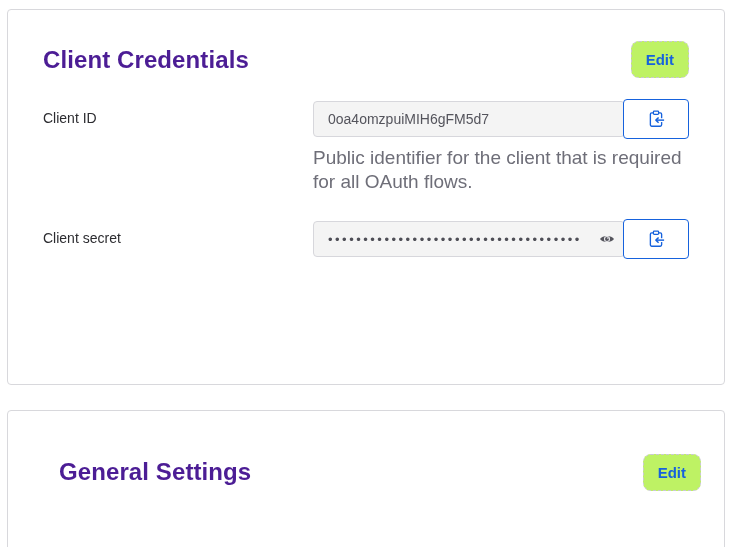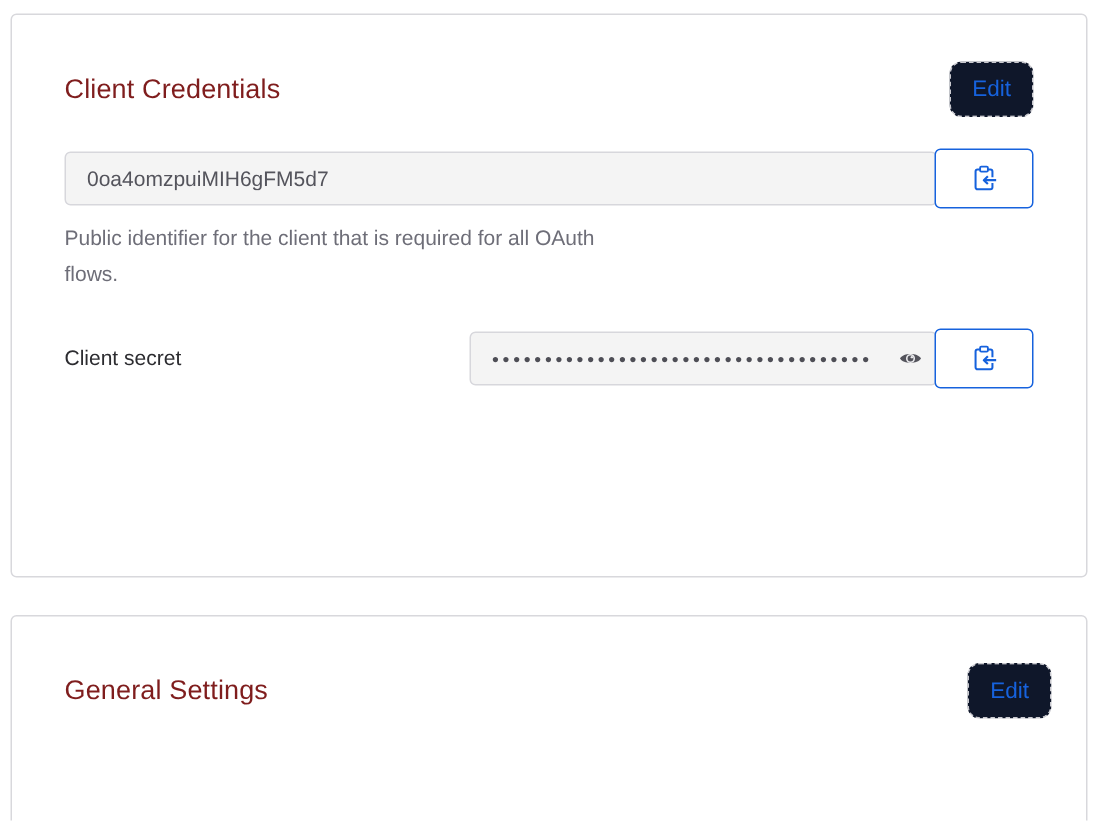--- a/index.html
+++ b/index.html
@@ -22,31 +22,31 @@
   .card.first { margin-top: 9px; height: 376px; }
   .card.second { margin-top: 25px; height: 220px; padding-right: 23px; }
 
   .section-head {
     display: flex;
     justify-content: space-between;
     align-items: center;
     margin-top: 31px;
   }
   .section-title {
-    font-size: 18px;
-    font-weight: 400;
-    color: #7f1d1d;
+    font-size: 24px;
+    font-weight: 700;
+    color: #4c1d95;
     letter-spacing: 0.1px;
   }
   .edit-btn {
     font-family: inherit;
     font-size: 15px;
-    font-weight: 400;
+    font-weight: 700;
     color: #1662dd;
-    background: #0f172a;
+    background: #bef264;
     border: 1px dashed #c9c9cf;
     border-radius: 8px;
     padding: 10px 14px;
     line-height: 1;
     cursor: pointer;
   }
 
   .field-row { display: flex; margin-top: 21px; }
   .field-label {
     flex: none;
@@ -100,37 +100,38 @@
     display: flex;
     align-items: center;
     justify-content: center;
     cursor: pointer;
     position: relative;
     z-index: 1;
   }
   .help-text {
     margin: 7px 0 0 0;
     max-width: 380px;
-    font-size: 14px;
+    font-size: 19px;
     line-height: 24px;
     color: #6e6e78;
   }
   .row-secret { margin-top: 25px; }
 </style>
 </head>
 <body>
 
 <section class="card first">
 
   <div class="section-head">
     <h2 class="section-title" style="margin:0">Client Credentials</h2>
     <button class="edit-btn">Edit</button>
   </div>
 
   <div class="field-row">
+    <div class="field-label">Client ID</div>
     <div class="field-value">
       <div class="input-group">
         <div class="input-wrap">
           <input class="text-input" type="text" readonly="" value="0oa4omzpuiMIH6gFM5d7" style="">
         </div>
         <button class="copy-btn" title="">
           <span style="display:flex">
             <svg width="18" height="18" viewBox="0 0 16 16">
               <rect x="3" y="2.6" width="10" height="11.8" rx="1.2" fill="none" stroke="#1662dd" stroke-width="1.2"></rect>
               <rect x="5.7" y="1" width="4.6" height="2.9" rx="0.7" fill="#ffffff" stroke="#1662dd" stroke-width="1.1"></rect>
@@ -174,18 +175,18 @@
         </button>
       </div>
     </div>
   </div>
 
 </section>
 
 <section class="card second">
 
   <div class="section-head">
-    <h2 class="section-title" style="margin:0">General Settings</h2>
+    <h2 class="section-title" style="margin:16px">General Settings</h2>
     <button class="edit-btn">Edit</button>
   </div>
 
 
 </section>
 
 </body></html>

